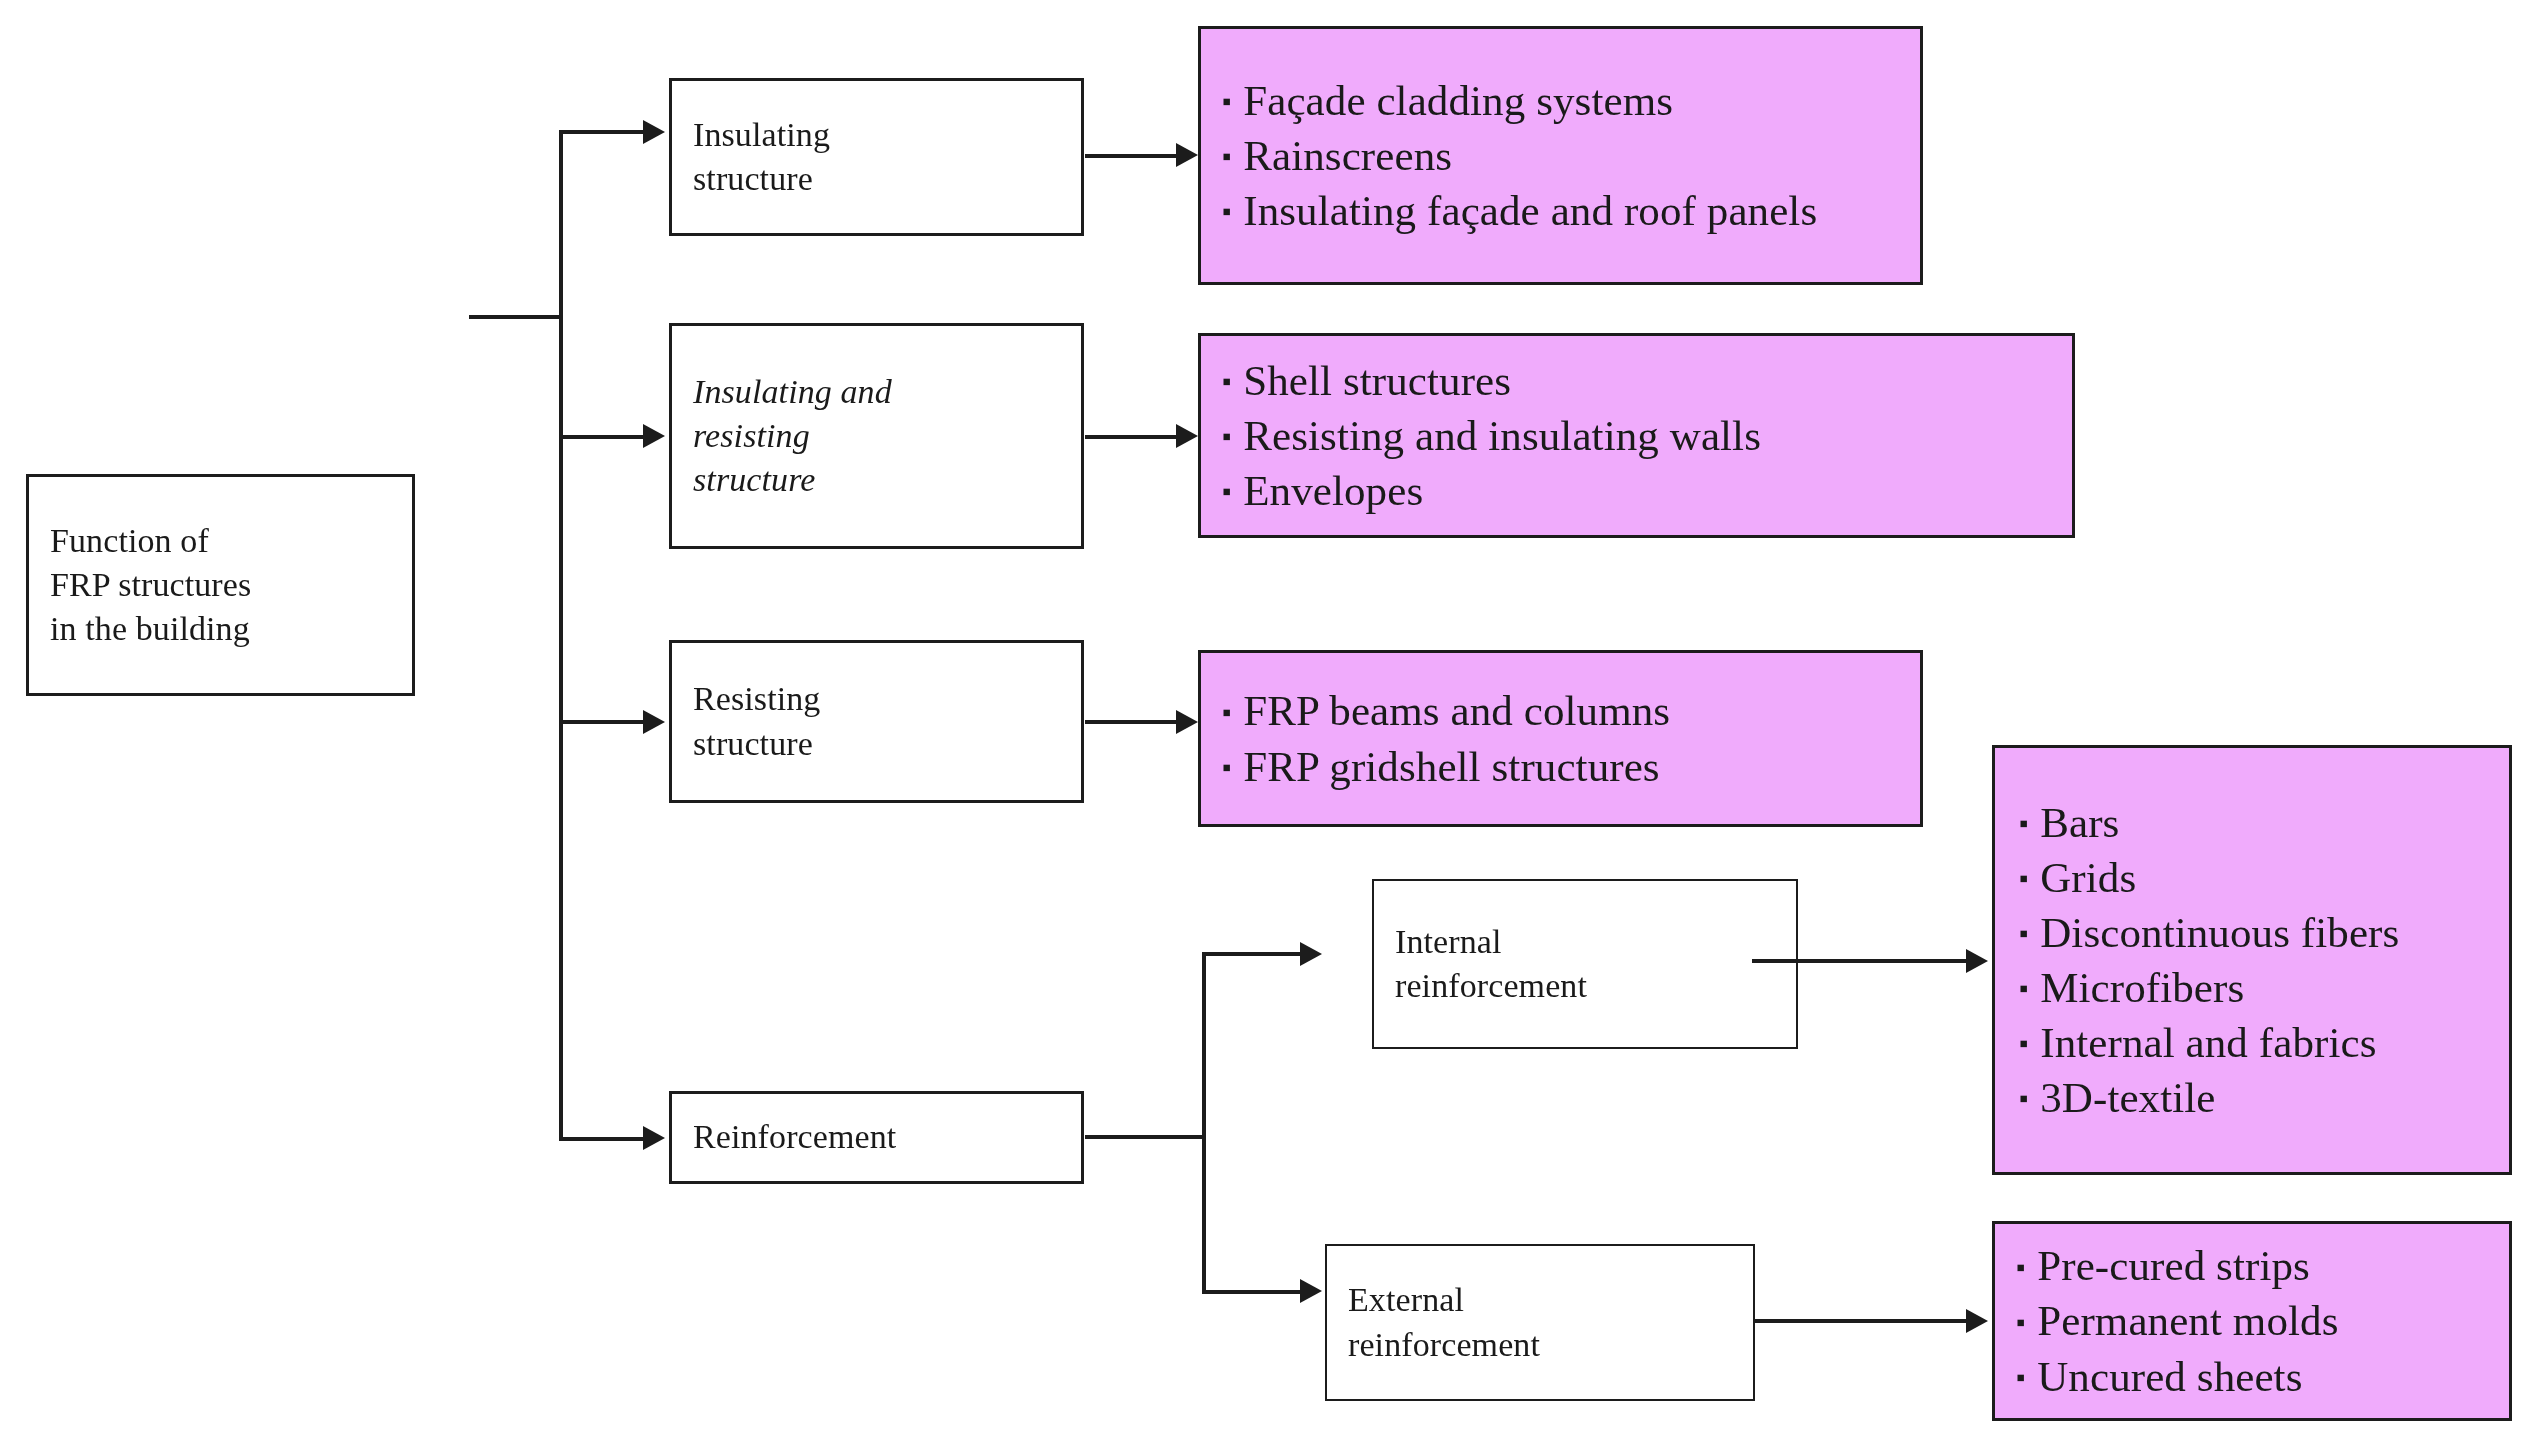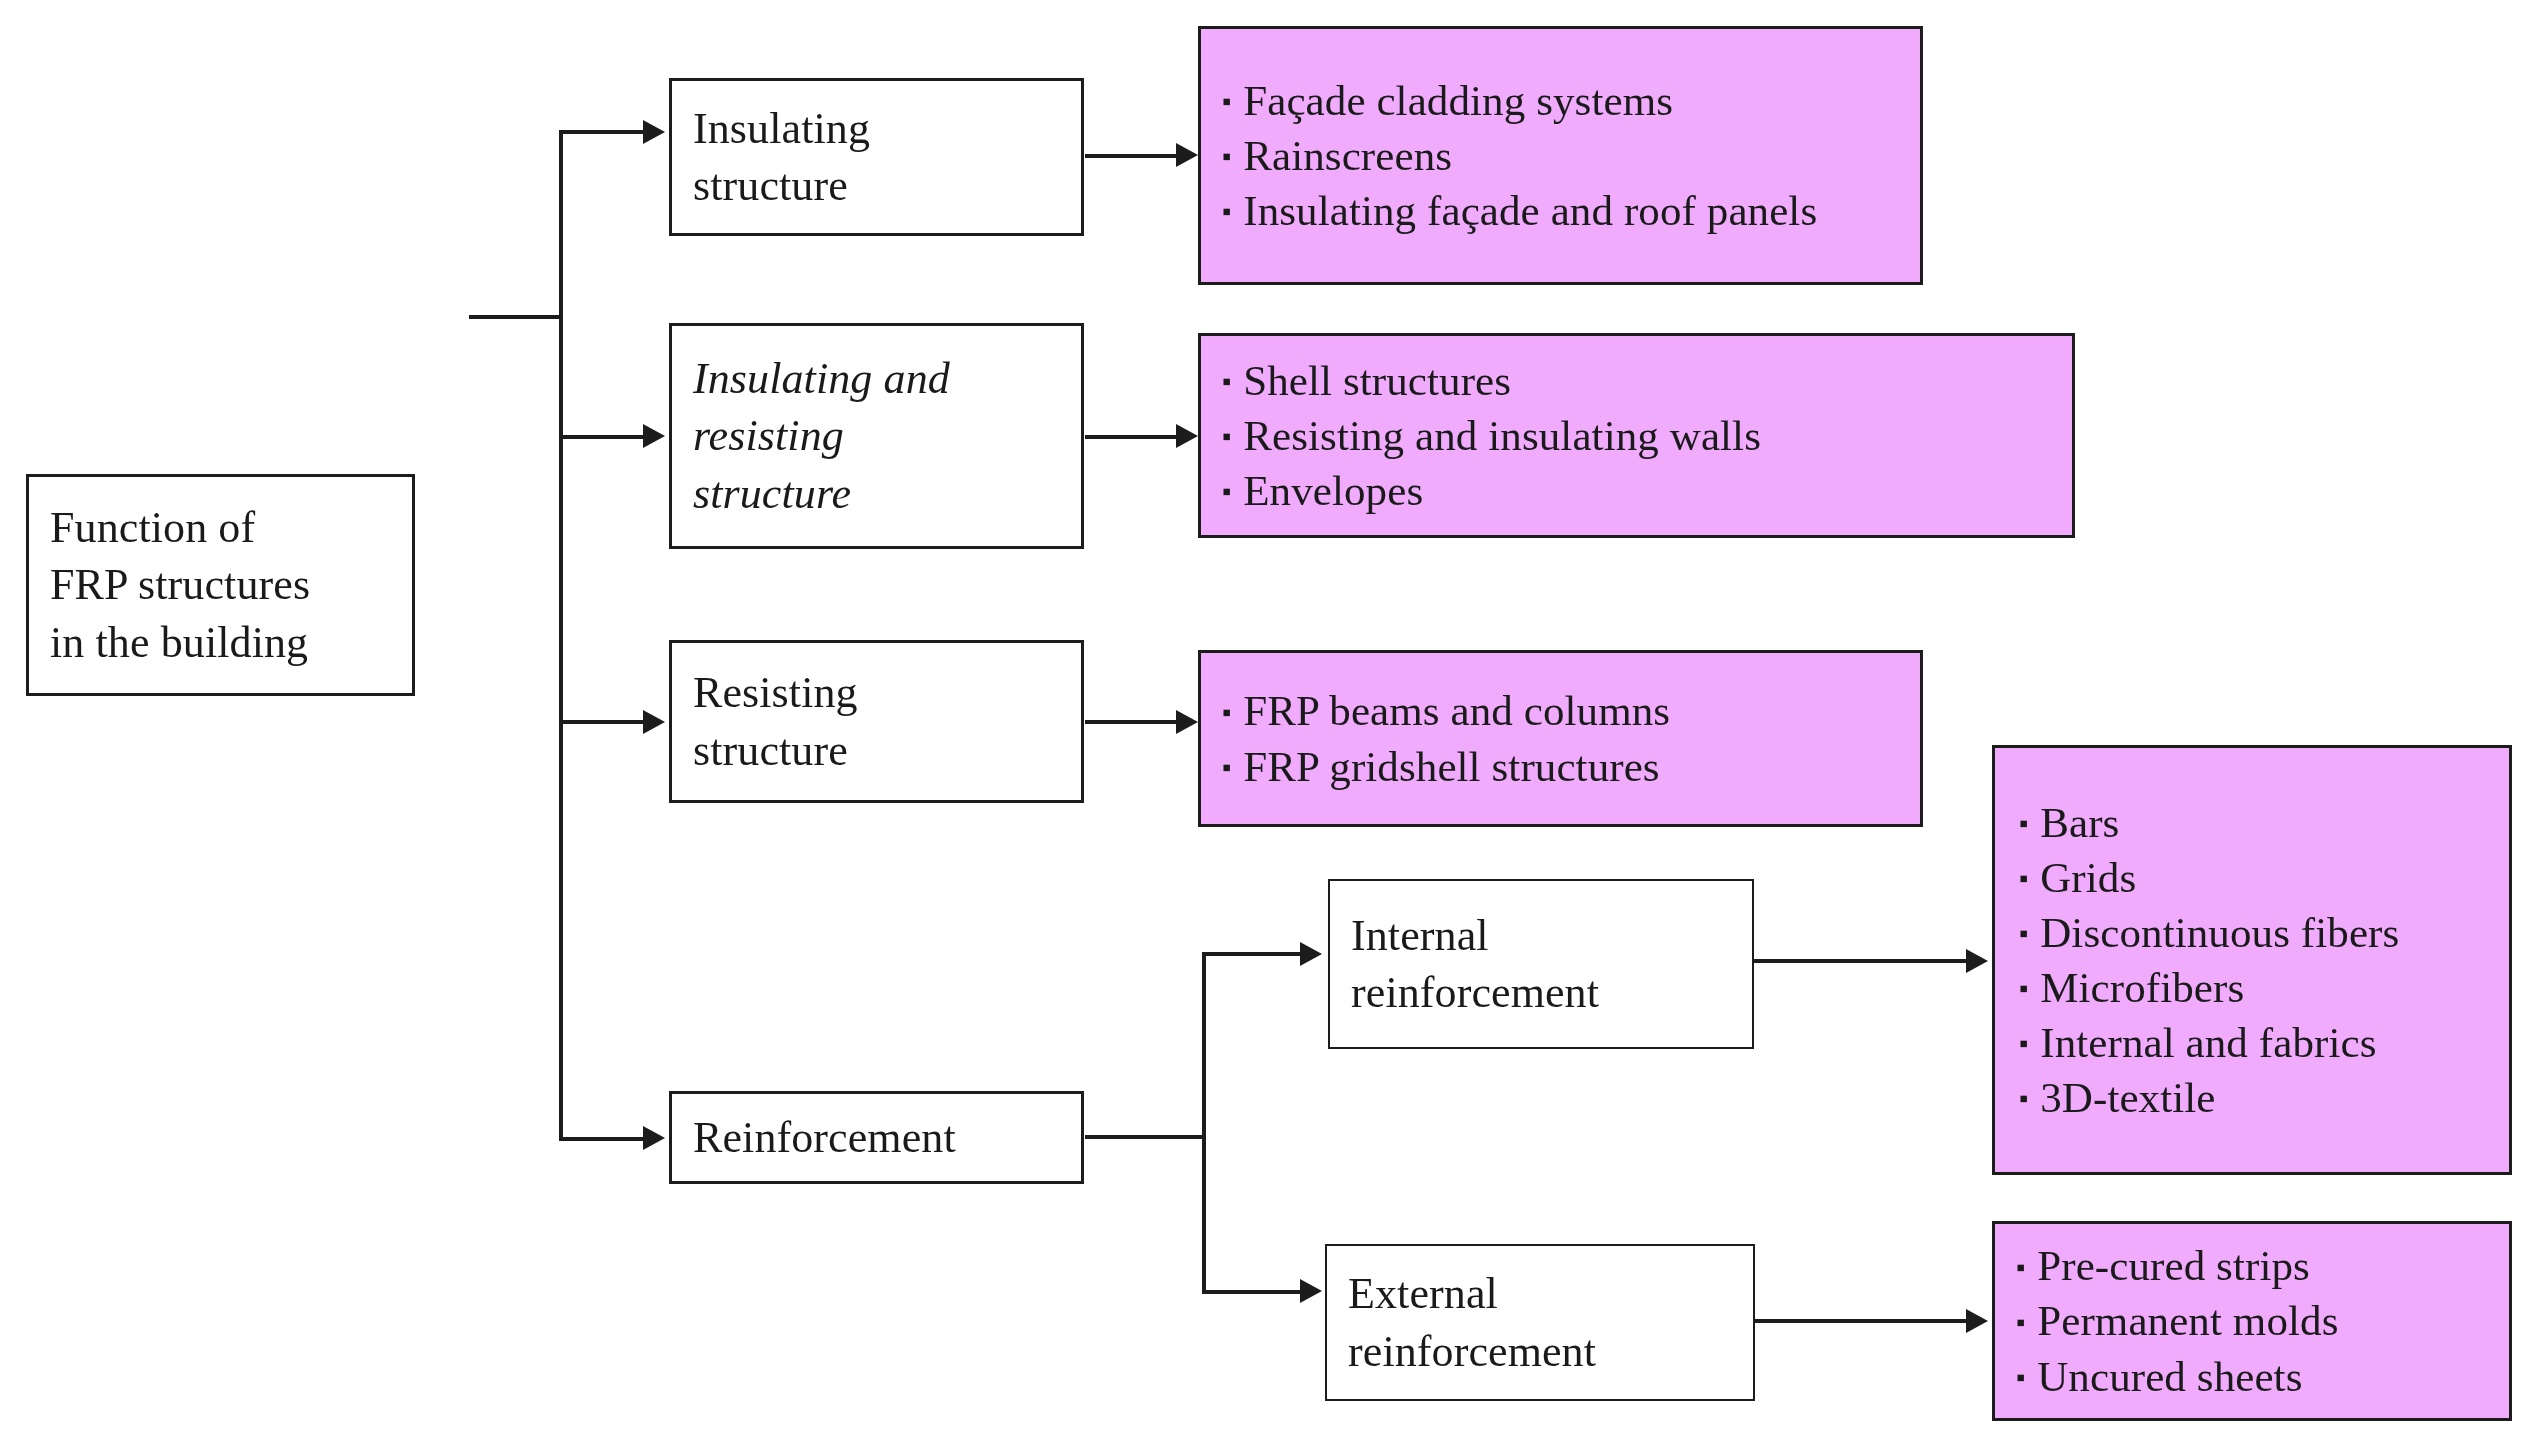--- a/index.html
+++ b/index.html
@@ -24,21 +24,21 @@
     box-sizing: border-box;
     border: 3.5px solid #1c1c1c;
     background: #ffffff;
     display: flex;
     align-items: center;
   }
   .node.thin {
     border-width: 2.6px;
   }
   .node-label {
-    font-size: 44px;
+    font-size: 34px;
     line-height: 1.30;
     padding-left: 21px;
     padding-right: 10.4px;
     white-space: pre-line;
     letter-spacing: 0.1px;
   }
   
   .leaf {
     position: absolute;
     box-sizing: border-box;
@@ -157,21 +157,21 @@
   <div class="arrow" style="left:643px; top:1126px;"></div>
   <div class="node" style="left:669px; top:1091px; width:415px; height:93px;">
     <span class="node-label">Reinforcement</span>
   </div>
 
   <div class="hline" style="left:1085px; top:1135px; width:121px;"></div>
   <div class="vline" style="left:1202px; top:952px; height:341px;"></div>
 
   <div class="hline" style="left:1202px; top:952px; width:101px;"></div>
   <div class="arrow" style="left:1300px; top:942px;"></div>
-  <div class="node thin" style="left:1328px; top:879px; width:426px; height:170px;">
+  <div class="node thin" style="left:1372px; top:879px; width:426px; height:170px;">
     <span class="node-label">Internal
 reinforcement</span>
   </div>
 
   <div class="hline" style="left:1752px; top:959px; width:217px;"></div>
   <div class="arrow" style="left:1966px; top:949px;"></div>
   <div class="leaf" style="left:1992px; top:745px; width:520px; height:430px;padding-left:24px;">
     <ul class="leaf-list">
       <li class="leaf-item"><span class="bullet">▪</span><span>Bars</span></li>
       <li class="leaf-item"><span class="bullet">▪</span><span>Grids</span></li>

